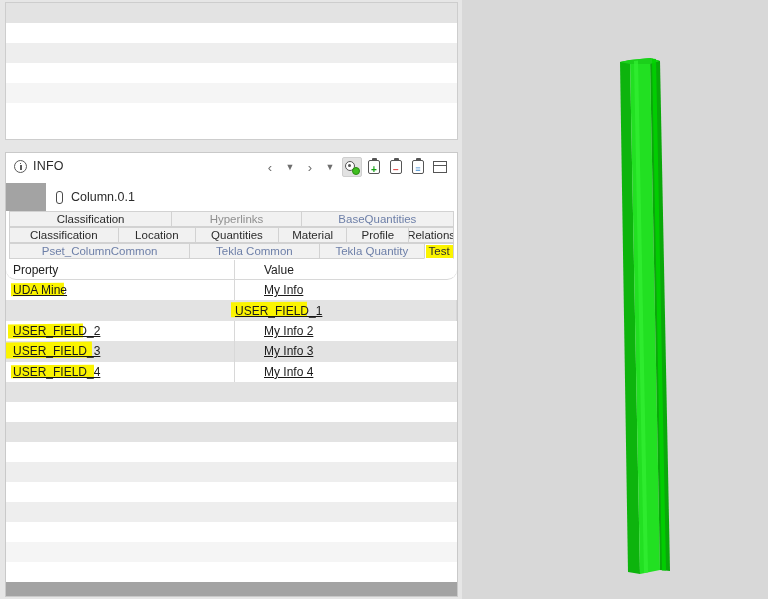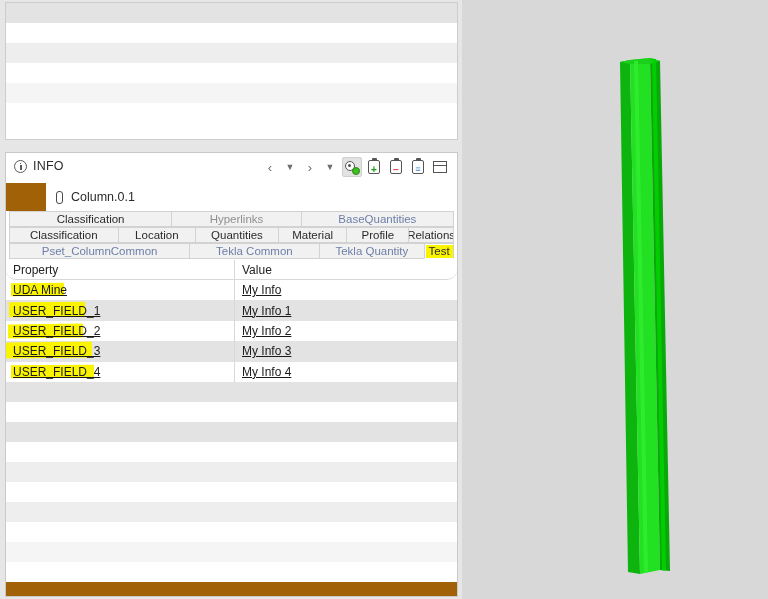--- a/index.html
+++ b/index.html
@@ -22,21 +22,21 @@
     position: absolute;
     left: 0; top: 0;
     width: 462px;
     height: 599px;
     background: #e6e6e6;
   }
 
   .panel {
     position: absolute;
     left: 5px;
-    background: #a16207;
+    background: #a3a3a3;
     border: 1px solid #cdcdcd;
     box-sizing: border-box;
     overflow: hidden;
   }
 
   
   #top-panel {
     top: 2px;
     width: 453px;
     height: 138px;
@@ -300,21 +300,21 @@
   }
   .prop-head .cell {
     font-size: 12px;
     color: #222;
     display: flex;
     align-items: center;
     padding-left: 7px;
     box-sizing: border-box;
   }
   .col-prop  { width: 229px; border-right: 1px solid #d8d8d8; box-sizing: border-box; }
-  .col-value { flex: 1; }
+  .col-value { flex: 1; margin-left: 22px; }
 
   .prop-row {
     display: flex;
     height: 20.4px;
     box-sizing: border-box;
     position: relative;
   }
   .prop-row.alt { background: #e3e3e3; justify-content: flex-end; }
   .prop-row .cell {
     font-size: 12px;
@@ -469,21 +469,20 @@
           <span class="txt">UDA Mine</span>
         </div>
         <div class="cell col-value">My Info</div>
       </div>
 
       <div class="prop-row alt">
         <div class="cell col-prop">
           <span class="marker" style="left:3px; top:2px; width:76px; height:15px; transform:rotate(-0.3deg);"></span>
           <span class="txt">USER_FIELD_1</span>
         </div>
-        <div class="cell col-value">My Info 1</div>
       </div>
 
       <div class="prop-row">
         <div class="cell col-prop">
           <span class="marker" style="left:2px; top:3px; width:75px; height:14px; transform:rotate(-0.6deg);"></span>
           <span class="txt">USER_FIELD_2</span>
         </div>
         <div class="cell col-value">My Info 2</div>
       </div>
 

